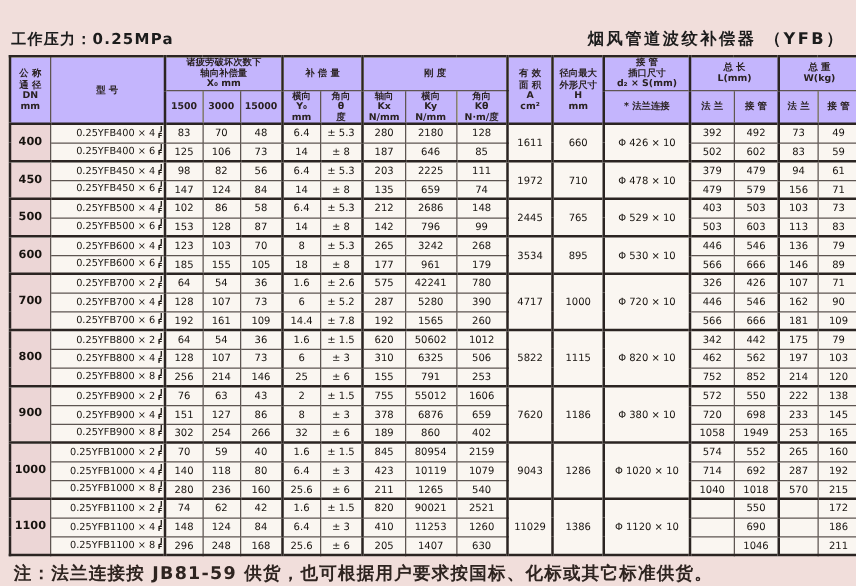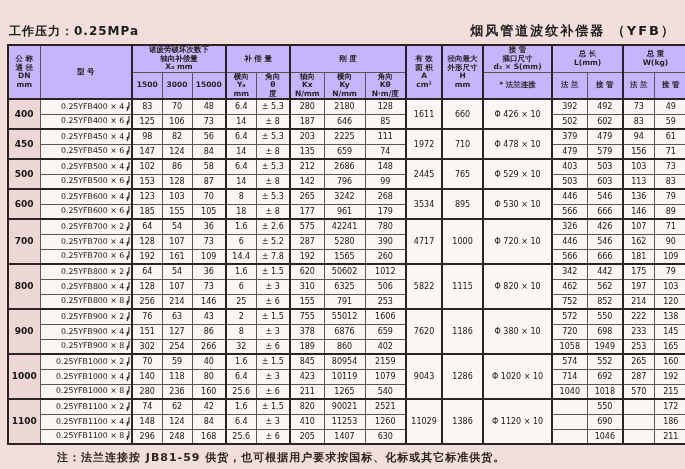--- a/index.html
+++ b/index.html
@@ -20,21 +20,21 @@
        font-size:8px; line-height:9px; padding:0 1px; overflow:hidden; white-space:pre-line; }
   table { border:2px solid #2b2422; }
   thead td { background:#c4b5fd; font-size:7.5px; line-height:8.5px; font-weight:bold; color:#2a2222; }
   tbody td { height:15px; color:#17130f; }
   .dn-cell { background:#ecd6d6; font-size:9px; font-weight:bold; }
   .model-cell { text-align:right; padding-left:5px; font-size:7.8px; white-space:nowrap; }
   .gb { border-left:2px solid #2b2422; }
   tr.group-start td { border-top:2px solid #2b2422; }
   .jf { display:inline-flex; flex-direction:column; font-size:5.5px; line-height:5px;
         vertical-align:middle; margin-left:2px; font-weight:bold; }
-  .footnote { font-size:11px; font-weight:bold; letter-spacing:1px; padding:5px 2px 0 4px; color:#2e2420;margin-left:46px; }
+  .footnote { font-size:14px; font-weight:bold; letter-spacing:1px; padding:5px 2px 0 4px; color:#2e2420; }
 </style>
 </head>
 <body>
 
 <div class="page">
   <div class="titlebar">
     <span class="title-left">工作压力：0.25MPa</span>
     <span class="title-right">烟风管道波纹补偿器 （YFB）</span>
   </div>
 

